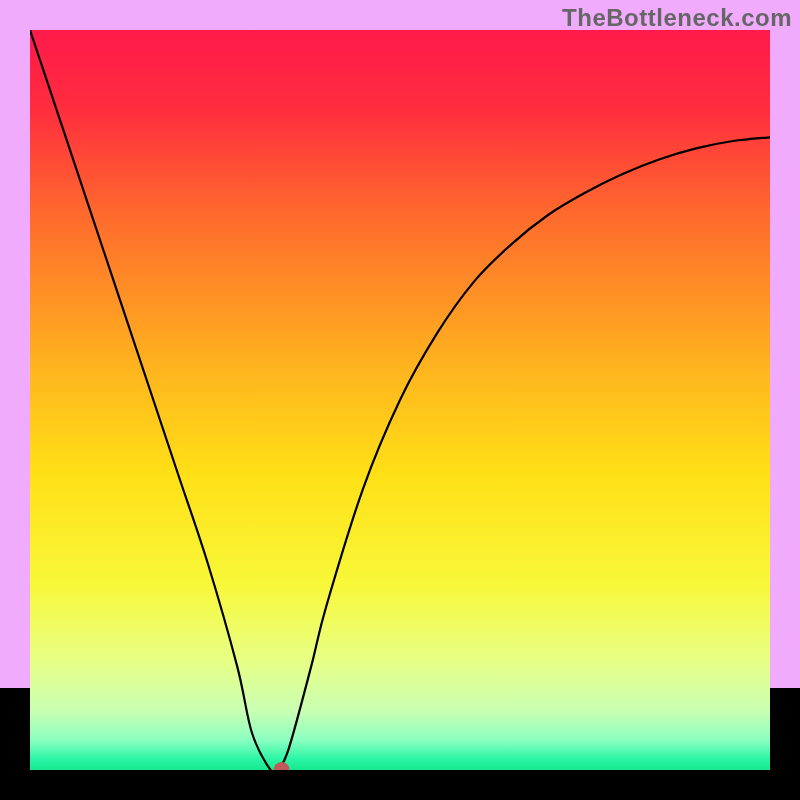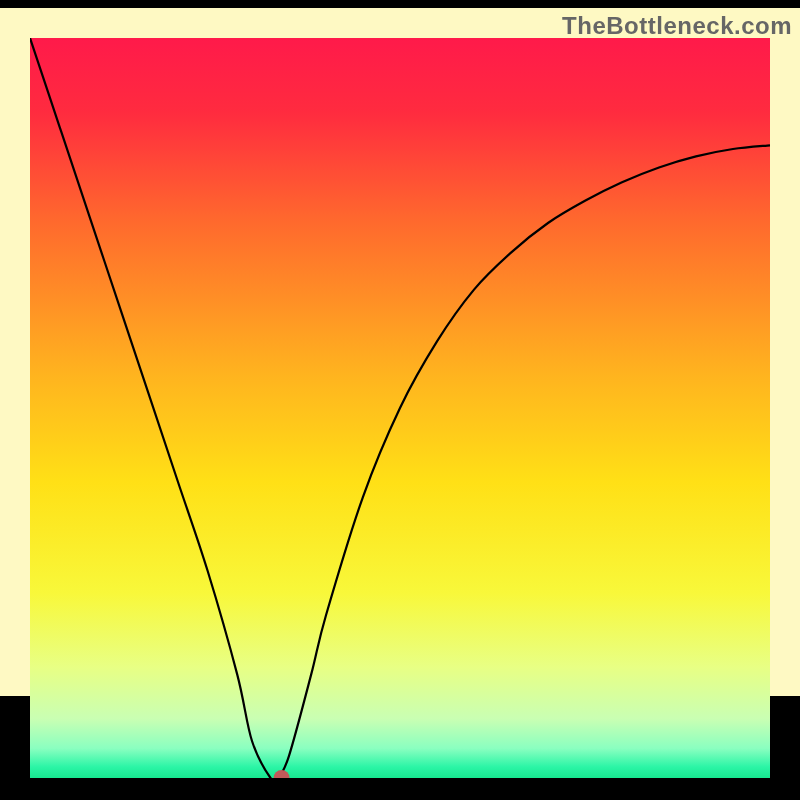--- a/index.html
+++ b/index.html
@@ -6,24 +6,24 @@
     margin: 0;
     padding: 0;
     width: 800px;
     height: 800px;
     background: #000;
     overflow: hidden;
   }
   .frame {
     position: absolute;
     left: 0;
-    top: 8px;
+    top: 0;
     width: 800px;
     height: 688px;
-    background: #fef9c3;
+    background: #f0abfc;
   }
   .plot-area {
     position: absolute;
     left: 30px;
     top: 30px;
     width: 740px;
     height: 740px;
     overflow: hidden;
   }
   .watermark {

